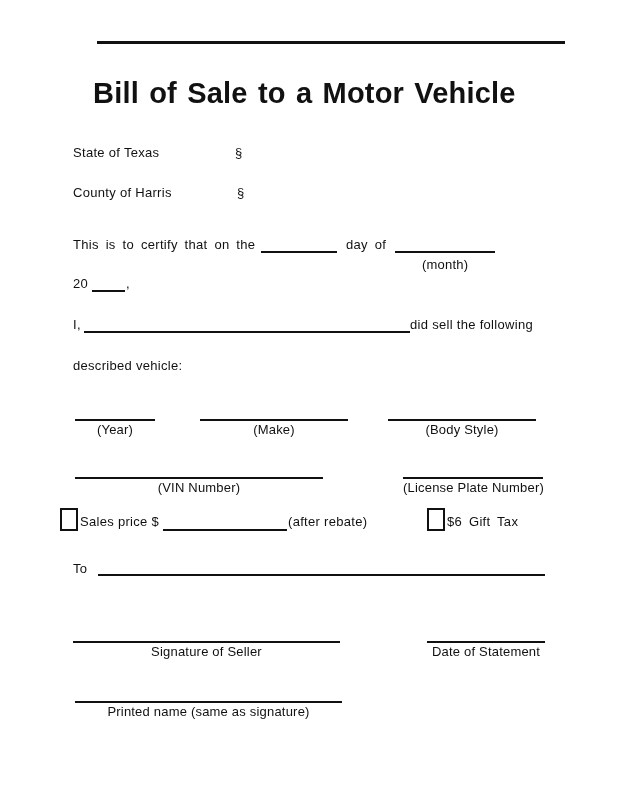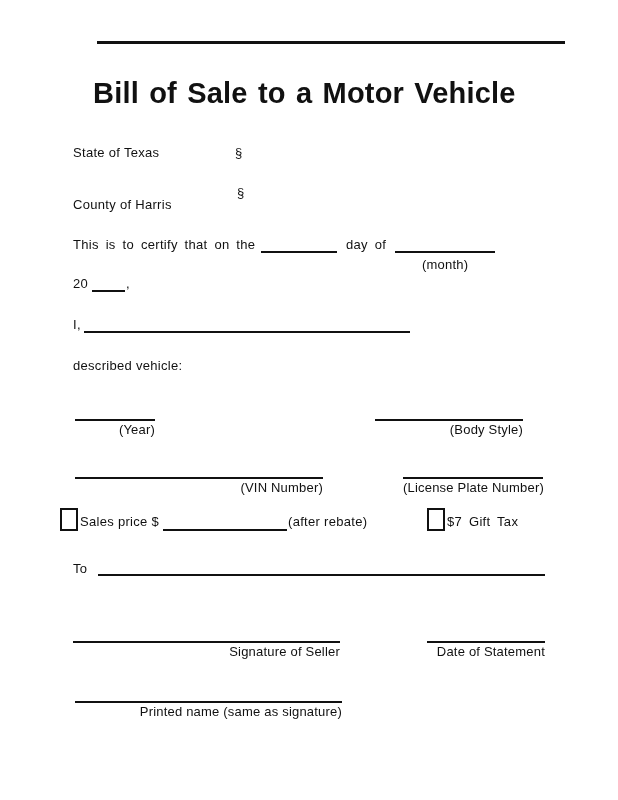--- a/index.html
+++ b/index.html
@@ -69,83 +69,87 @@
     height: 2px;
     background: #111111;
   }
   .field .hint {
     margin-top: 2px;
     font-size: 13px;
     line-height: 14px;
     letter-spacing: 0.2px;
     color: #111111;
     white-space: nowrap;
-    text-align: right;
   }
   .checkbox {
     position: absolute;
     width: 14px;
     height: 19px;
     border: 2px solid #111111;
     background: #ffffff;
   }
 </style>
 </head>
 <body>
 
 <div class="page">
 
   <div class="top-rule"></div>
 
   <h1 class="title">Bill of Sale to a Motor Vehicle</h1>
 
   <span class="t body" style="left:73px; top:145px;">State of Texas</span>
   <span class="t body" style="left:235px; top:145px;">§</span>
-  <span class="t body" style="left:73px; top:185px;margin-top:12px;">County of Harris</span>
+  <span class="t body" style="left:73px; top:185px;">County of Harris</span>
   <span class="t body" style="left:237px; top:185px;">§</span>
 
   <span class="t body spread" style="left:73px; top:237px;">This is to certify that on the</span>
   <div class="blank" style="left:261px; top:251px; width:76px;"></div>
   <span class="t body spread" style="left:346px; top:237px;">day of</span>
   <div class="blank" style="left:395px; top:251px; width:100px;"></div>
   <span class="t small" style="left:422px; top:258px;">(month)</span>
 
   <span class="t body" style="left:73px; top:276px;">20</span>
   <div class="blank" style="left:92px; top:290px; width:33px;"></div>
   <span class="t body" style="left:126px; top:276px;">,</span>
 
   <span class="t body" style="left:73px; top:317px;">I,</span>
   <div class="blank" style="left:84px; top:331px; width:326px;"></div>
+  <span class="t body" style="left:410px; top:317px;">did sell the following</span>
 
   <span class="t body" style="left:73px; top:358px;">described vehicle:</span>
 
   <div class="field" style="left:75px; top:419px; width:80px;">
     <div class="rule"></div>
     <div class="hint">(Year)</div>
   </div>
-  <div class="field" style="left:375px; top:419px; width:148px;">
+  <div class="field" style="left:200px; top:419px; width:148px;">
+    <div class="rule"></div>
+    <div class="hint">(Make)</div>
+  </div>
+  <div class="field" style="left:388px; top:419px; width:148px;">
     <div class="rule"></div>
     <div class="hint">(Body Style)</div>
   </div>
 
   <div class="field" style="left:403px; top:477px; width:140px;">
     <div class="rule"></div>
     <div class="hint">(License Plate Number)</div>
   </div>
   <div class="field" style="left:75px; top:477px; width:248px;">
     <div class="rule"></div>
     <div class="hint">(VIN Number)</div>
   </div>
 
   <span class="checkbox" style="left:60px; top:508px;"></span>
   <span class="t body" style="left:80px; top:514px;">Sales price $</span>
   <div class="blank" style="left:163px; top:529px; width:124px;"></div>
   <span class="t body" style="left:288px; top:514px;">(after rebate)</span>
   <span class="checkbox" style="left:427px; top:508px;"></span>
-  <span class="t body spread" style="left:447px; top:514px;">$7 Gift Tax</span>
+  <span class="t body spread" style="left:447px; top:514px;">$6 Gift Tax</span>
 
   <span class="t body" style="left:73px; top:561px;">To</span>
   <div class="blank" style="left:98px; top:574px; width:447px;"></div>
 
   <div class="field" style="left:73px; top:641px; width:267px;">
     <div class="rule"></div>
     <div class="hint">Signature of Seller</div>
   </div>
   <div class="field" style="left:427px; top:641px; width:118px;">
     <div class="rule"></div>

